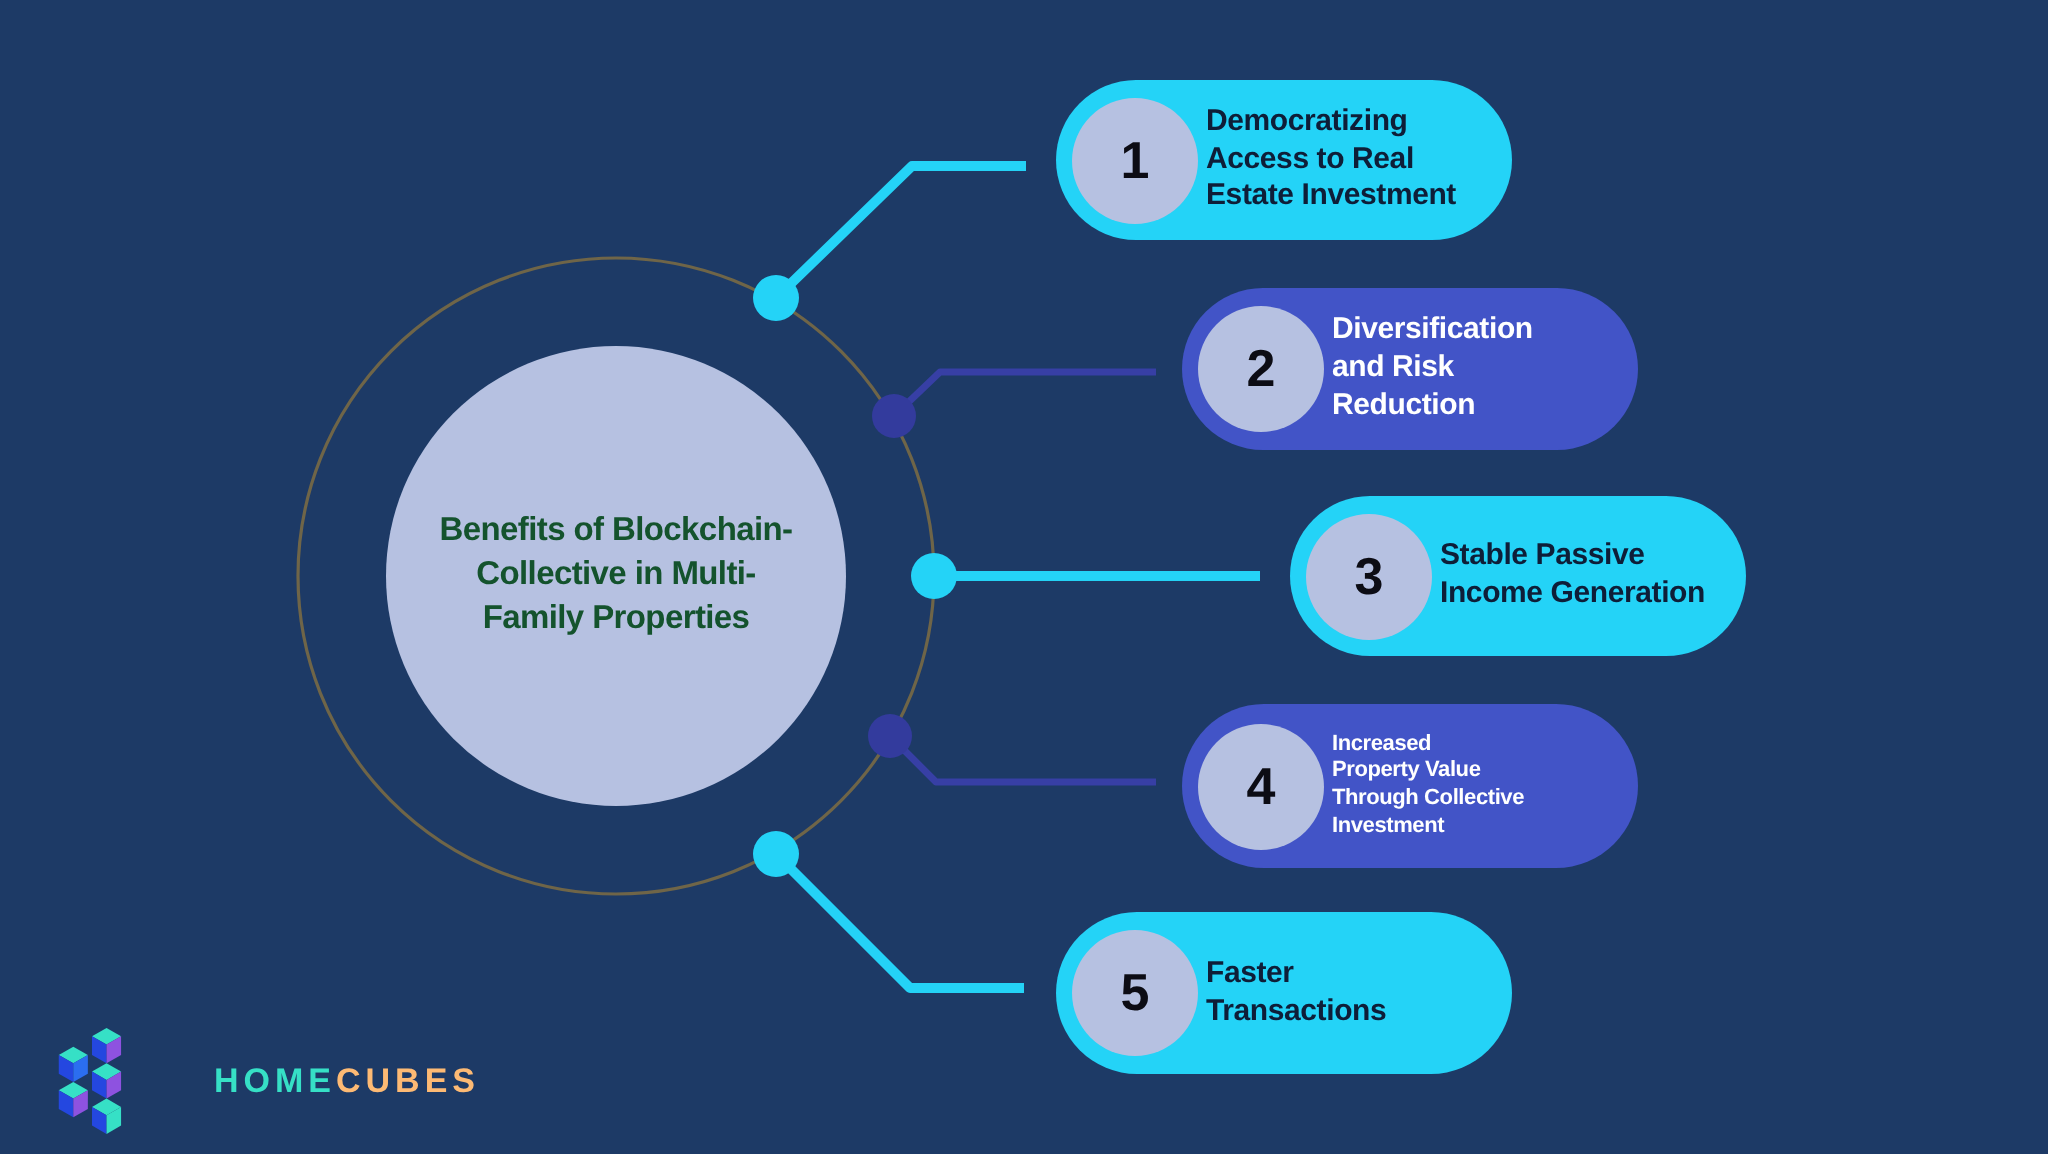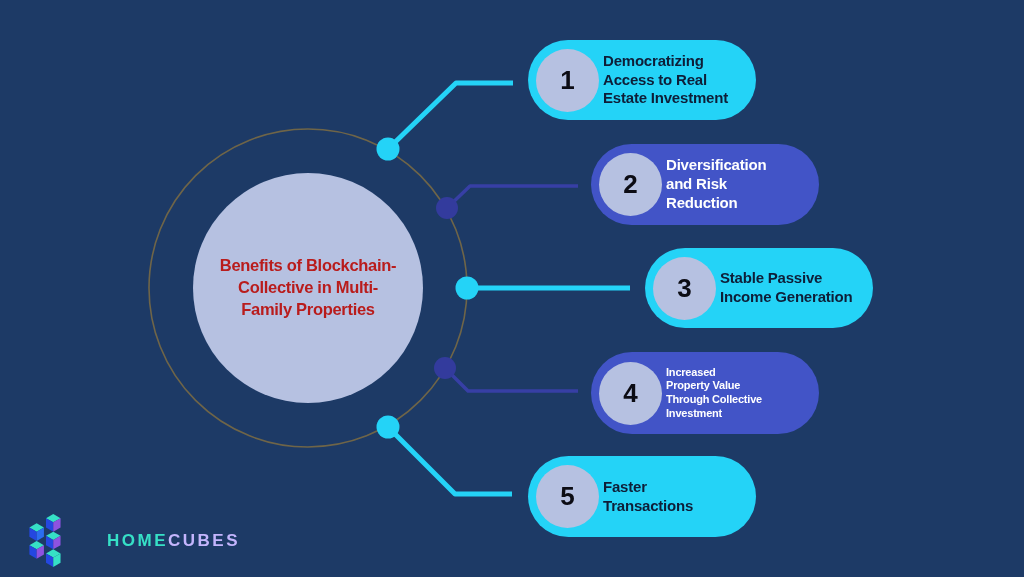--- a/index.html
+++ b/index.html
@@ -12,21 +12,21 @@
   .stage{position:relative;width:1024px;height:577px;}
   .links{position:absolute;left:0;top:0;width:1024px;height:577px;}
 
   .center-circle{
     position:absolute;left:193px;top:173px;width:230px;height:230px;
     background:#b6c1e1;border-radius:50%;
     display:flex;align-items:center;justify-content:center;
     text-align:center;
   }
   .center-title{
-    color:#b91c1c;font-weight:bold;font-size:16.5px;line-height:1.32;
+    color:#14532d;font-weight:bold;font-size:16.5px;line-height:1.32;
     letter-spacing:-0.3px;
   }
 
   .pill{
     position:absolute;display:flex;align-items:center;
     border-radius:42px;width:228px;
   }
   .pill.cyan{background:#24d3f7;color:#0e1e38;}
   .pill.indigo{background:#4254c7;color:#ffffff;}
   .num-circle{
@@ -40,21 +40,21 @@
     font-weight:bold;font-size:15px;line-height:1.25;letter-spacing:-0.2px;
   }
 
   .logo{
     position:absolute;left:20px;top:513px;height:56px;
     display:flex;align-items:center;
   }
   .logo-mark{width:52px;height:54px;margin-right:12px;}
   .logo-text{font-weight:bold;font-size:17px;letter-spacing:2.5px;white-space:nowrap;}
   .logo-text .t{color:#36e0c6;margin-left:23px;}
-  .logo-text .b{color:#c4b5fd;}
+  .logo-text .b{color:#fdba74;}
 </style>
 </head>
 <body>
 
 <div class="stage">
 
   <svg class="links" viewBox="0 0 1024 577">
     <circle cx="308" cy="288" r="159" fill="none" stroke="#6f6548" stroke-width="1.6"></circle>
 
     <path d="M388,149 L456,83 L513,83" fill="none" stroke="#24d3f7" stroke-width="5" stroke-linejoin="round"></path>

